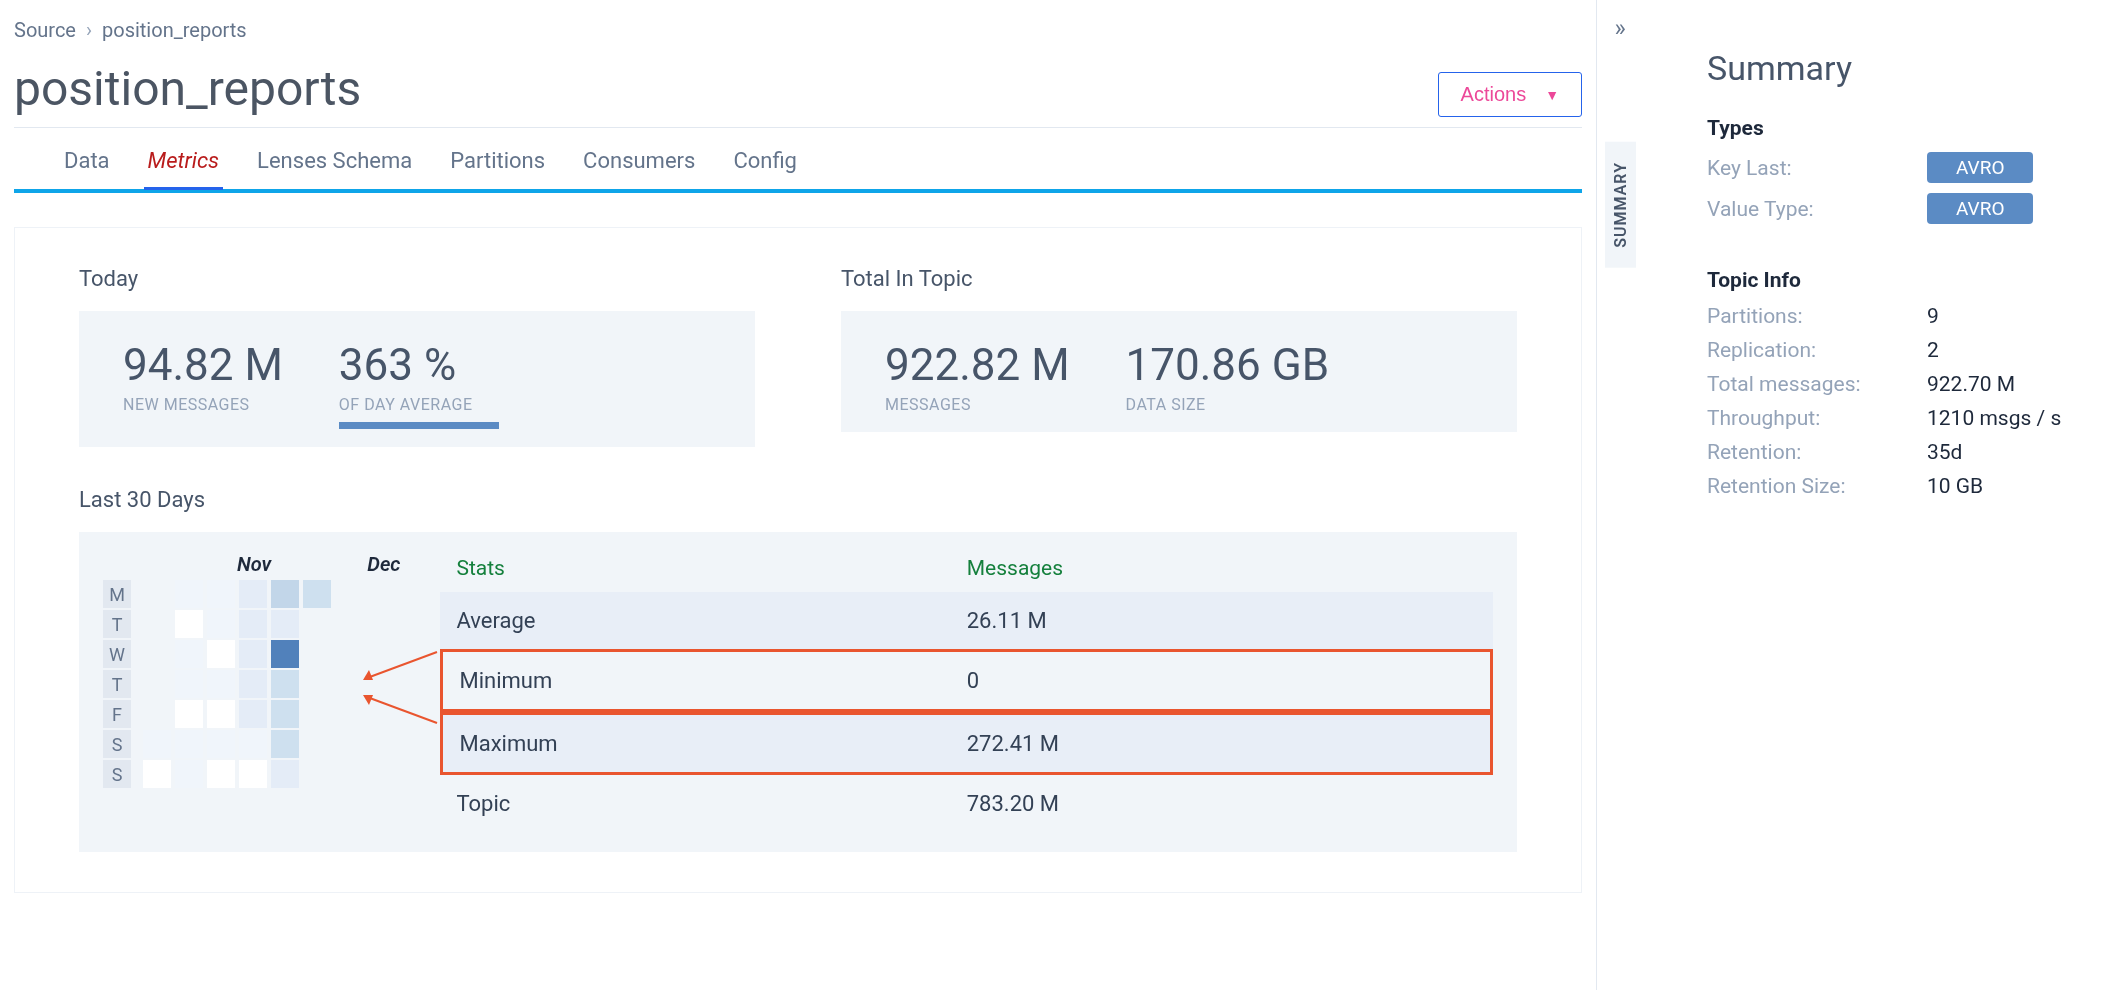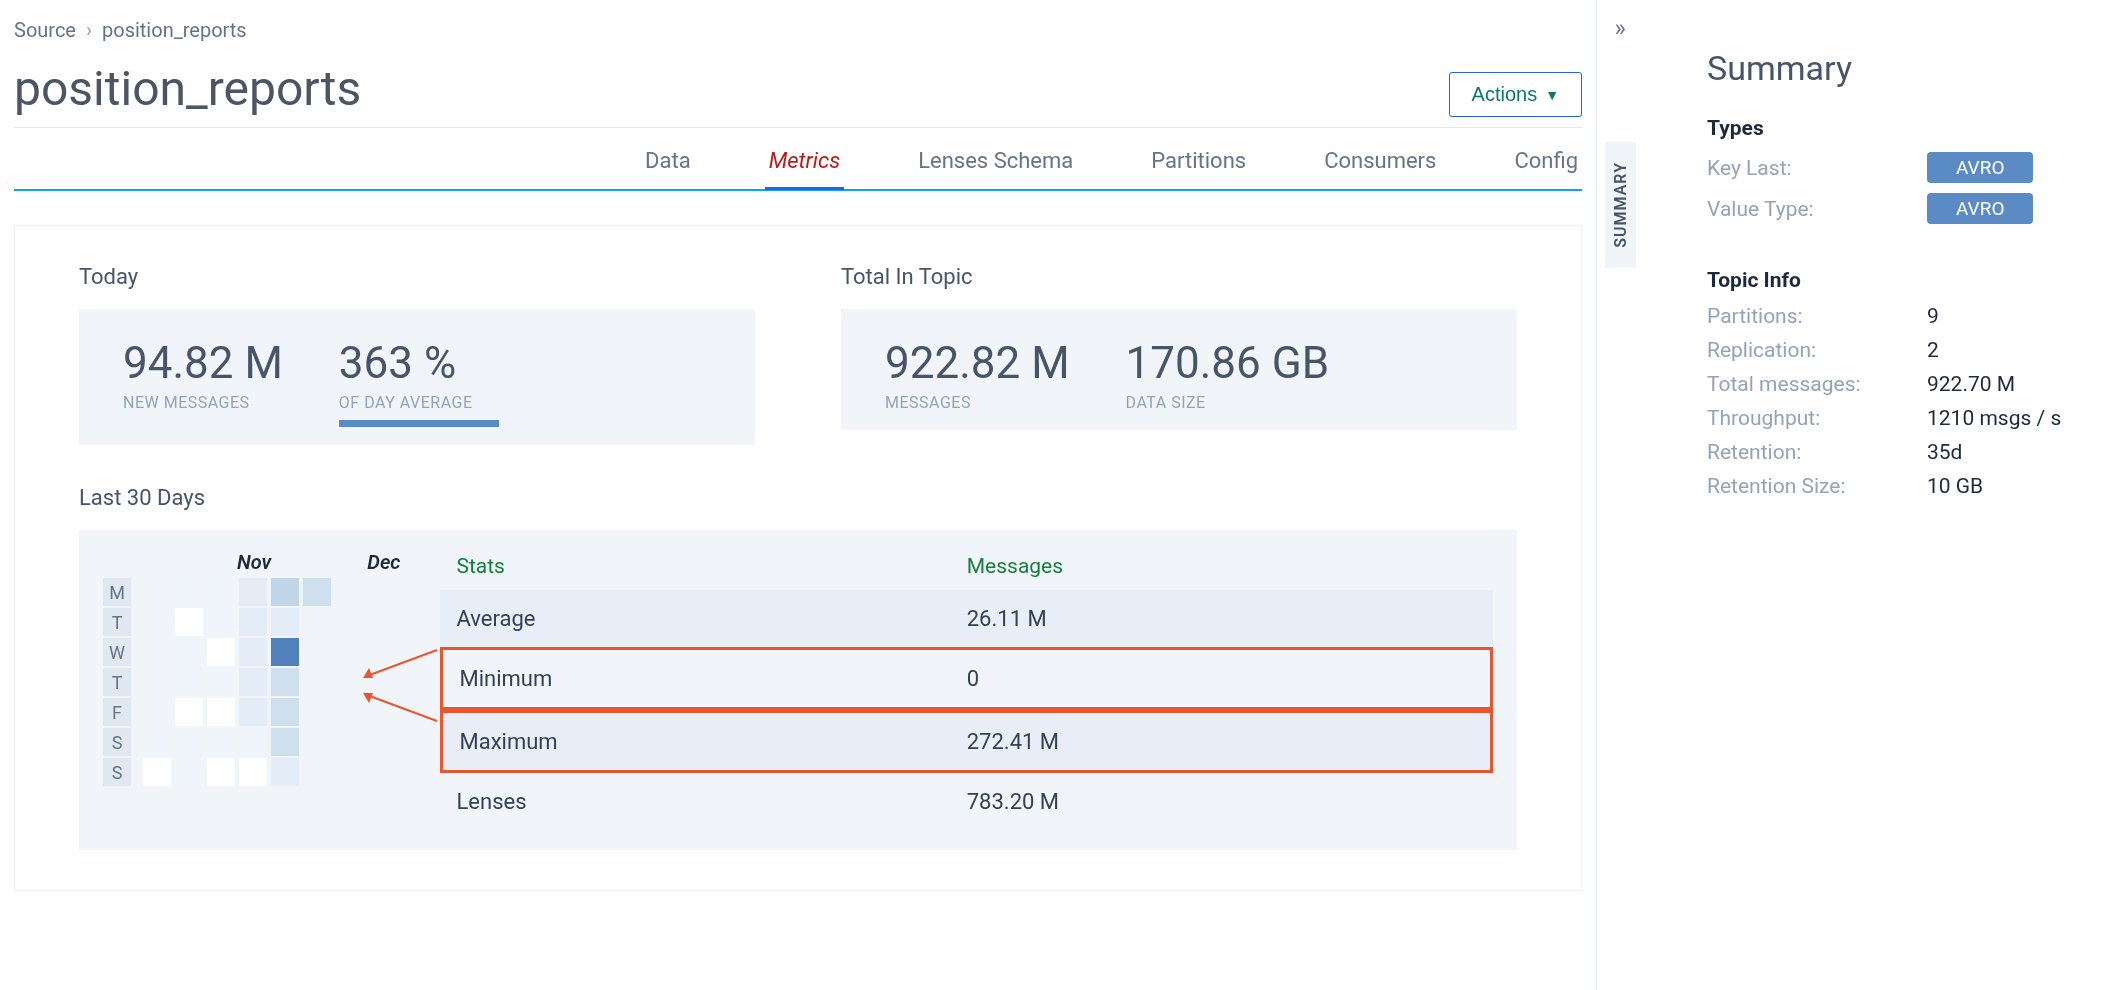--- a/index.html
+++ b/index.html
@@ -35,38 +35,37 @@
     padding-bottom: 10px;
     margin-bottom: 6px;
   }
   .page-title {
     font-size: 48px;
     font-weight: 400;
     color: #4b5563;
   }
   .actions-btn {
     border: 1.5px solid #2563eb;
-    color: #0f766e;
+    color: #ec4899;
     background: #fff;
     padding: 10px 22px;
     font-size: 20px;
     border-radius: 3px;
     display: flex;
     align-items: center;
-    gap: 8px;
+    gap: 19px;
     cursor: pointer;
   }
   .actions-btn .caret { font-size: 14px; }
   .tabs {
     display: flex;
-    gap: 70px;
-    border-bottom: 2px solid #0ea5e9;
+    gap: 30px;
+    border-bottom: 4px solid #0ea5e9;
     padding-left: 46px;
     margin-bottom: 34px;
-    justify-content: flex-end;
   }
   .tab {
     font-size: 22px;
     color: #64748b;
     padding: 14px 4px;
     cursor: pointer;
   }
   .tab.active {
     color: #b91c1c;
     border-bottom: 3px solid #2563eb;
@@ -430,21 +429,21 @@
             </div>
             <div class="stats-row alt boxed">
               <div class="c1">Maximum</div>
               <div class="c2">272.41 M</div>
               <svg class="arrow-svg" width="90" height="40" style="left: -86px; top: -28px;">
                 <line x1="80" y1="36" x2="10" y2="10" stroke="#e9552f" stroke-width="2"></line>
                 <polygon points="6,8 16,8 12,18" fill="#e9552f"></polygon>
               </svg>
             </div>
             <div class="stats-row">
-              <div class="c1">Lenses</div>
+              <div class="c1">Topic</div>
               <div class="c2">783.20 M</div>
             </div>
           </div>
       </div>
 
     </div>
   </div>
 </div>
 
 <div class="divider-vert"></div>

